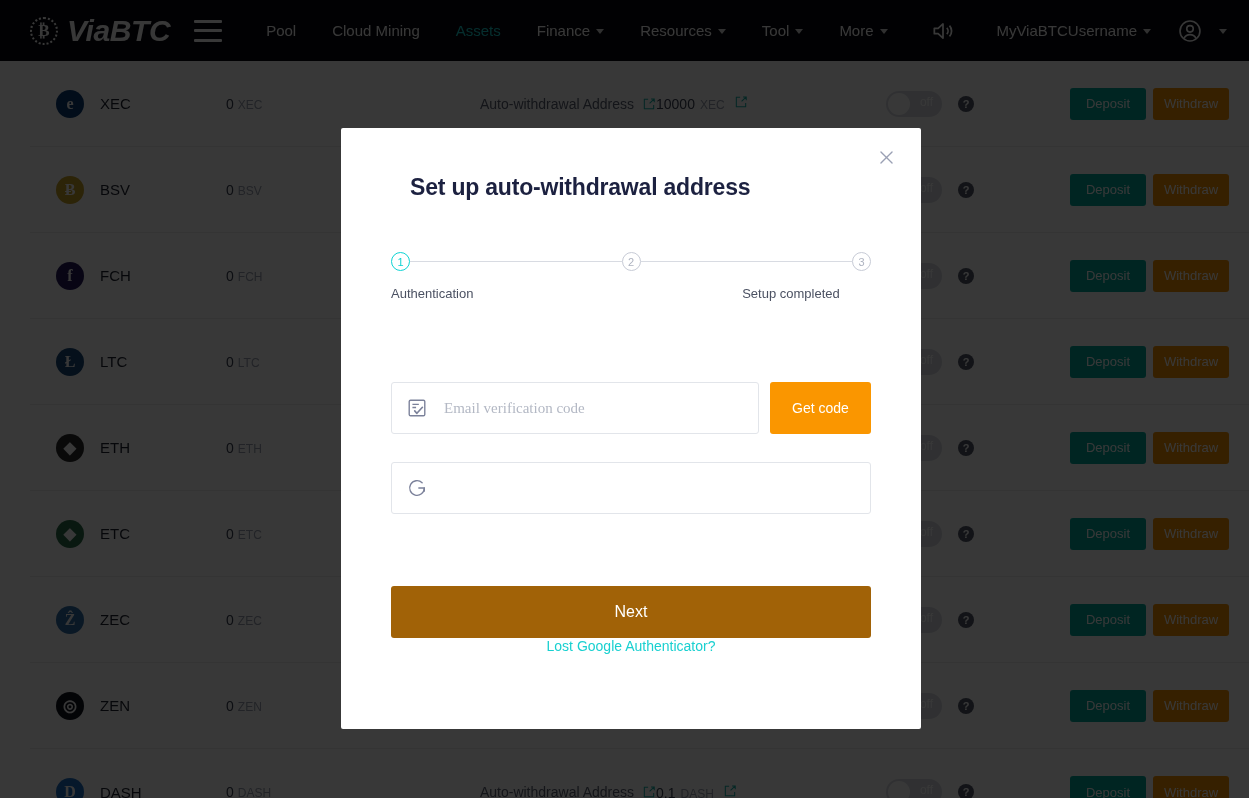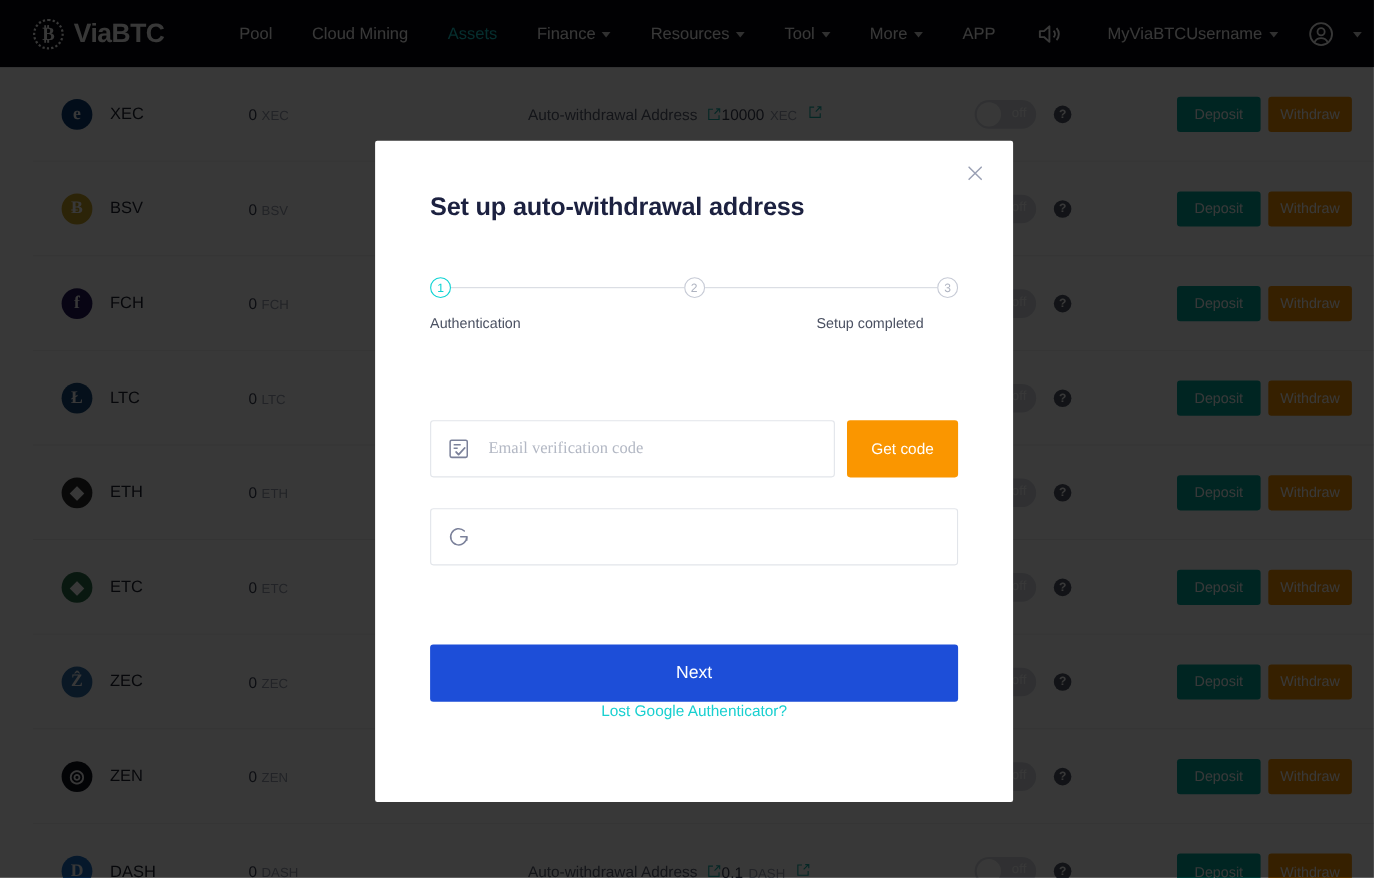--- a/index.html
+++ b/index.html
@@ -28,22 +28,22 @@
   .brand { display: flex; align-items: center; gap: 9px; margin-right: 10px; }
   .brand-mark {
     width: 28px; height: 28px; border-radius: 50%;
     border: 2px dotted #ffffff;
     display: flex; align-items: center; justify-content: center;
     color: #ffffff; font-size: 17px; font-weight: bold;
     font-family: "Liberation Serif", serif;
     line-height: 1;
   }
   .brand-text {
-    color: #ffffff; font-size: 24px; font-weight: bold;
-    letter-spacing: -0.4px;
+    color: #ffffff; font-size: 30px; font-weight: bold;
+    font-style: italic; letter-spacing: -0.4px;
   }
   .hamburger {
     width: 28px; height: 22px; margin: 0 26px 0 14px;
     display: flex; flex-direction: column; justify-content: space-between;
     cursor: pointer;
   }
   .hamburger i { display: block; height: 3px; background: #ffffff; border-radius: 1px; }
 
   .navlinks { display: flex; }
   .navitem {
@@ -128,21 +128,21 @@
     z-index: 60;
     padding: 0 50px;
   }
   .modal-close {
     position: absolute; right: 20px; top: 14px;
     width: 30px; height: 30px; color: #9aa0b4;
     cursor: pointer; display: flex; align-items: center; justify-content: center;
   }
   .modal-title {
     font-size: 23px; font-weight: bold; color: #1c2140;
-    margin-top: 46px; letter-spacing: -0.2px;
+    margin-top: 46px; letter-spacing: -0.2px; margin-left: 19px;
   }
 
   
   .steps { margin-top: 51px; position: relative; }
   .steps-track { display: flex; align-items: center; }
   .step-dot {
     width: 19px; height: 19px; border-radius: 50%;
     border: 1.6px solid #c7cbd6; background: #ffffff;
     color: #aeb3c0; font-size: 11px;
     display: flex; align-items: center; justify-content: center;
@@ -171,21 +171,21 @@
   .input-wrap input::placeholder { color: #b3b8c4; }
   .btn-getcode {
     width: 101px; height: 52px; border: none; border-radius: 3px;
     background: #fa9600; color: #ffffff; font-size: 14px; cursor: pointer;
     font-family: "Liberation Sans", sans-serif;
   }
   .field-row.second { margin-top: 28px; }
 
   .btn-next {
     width: 100%; height: 52px; margin-top: 72px;
-    background: #1d4ed8; border: none; border-radius: 3px;
+    background: #a16207; border: none; border-radius: 3px;
     color: #ffffff; font-size: 16px; cursor: pointer;
     font-family: "Liberation Sans", sans-serif;
   }
   .lost-link {
     display: block; text-align: center; 
     font-size: 14px; color: #19d0d0; text-decoration: none; cursor: pointer;
   }
 </style>
 </head>
 <body>
@@ -223,23 +223,20 @@
         <span>Resources</span>
         <span class="caret"></span>
       </div>
       <div class="navitem">
         <span>Tool</span>
         <span class="caret"></span>
       </div>
       <div class="navitem">
         <span>More</span>
         <span class="caret"></span>
-      </div>
-      <div class="navitem">
-        <span>APP</span>
       </div>
     </nav>
 
     <div class="nav-right">
       <svg class="icon-sound" viewBox="0 0 24 24" fill="none" stroke="currentColor" stroke-width="1.6">
         <path d="M4 9.5h3.5L12 5.5v13L7.5 14.5H4z" stroke-linejoin="round"></path>
         <path d="M15.5 9.2a4 4 0 0 1 0 5.6"></path>
         <path d="M18 7a7.5 7.5 0 0 1 0 10"></path>
       </svg>
 

